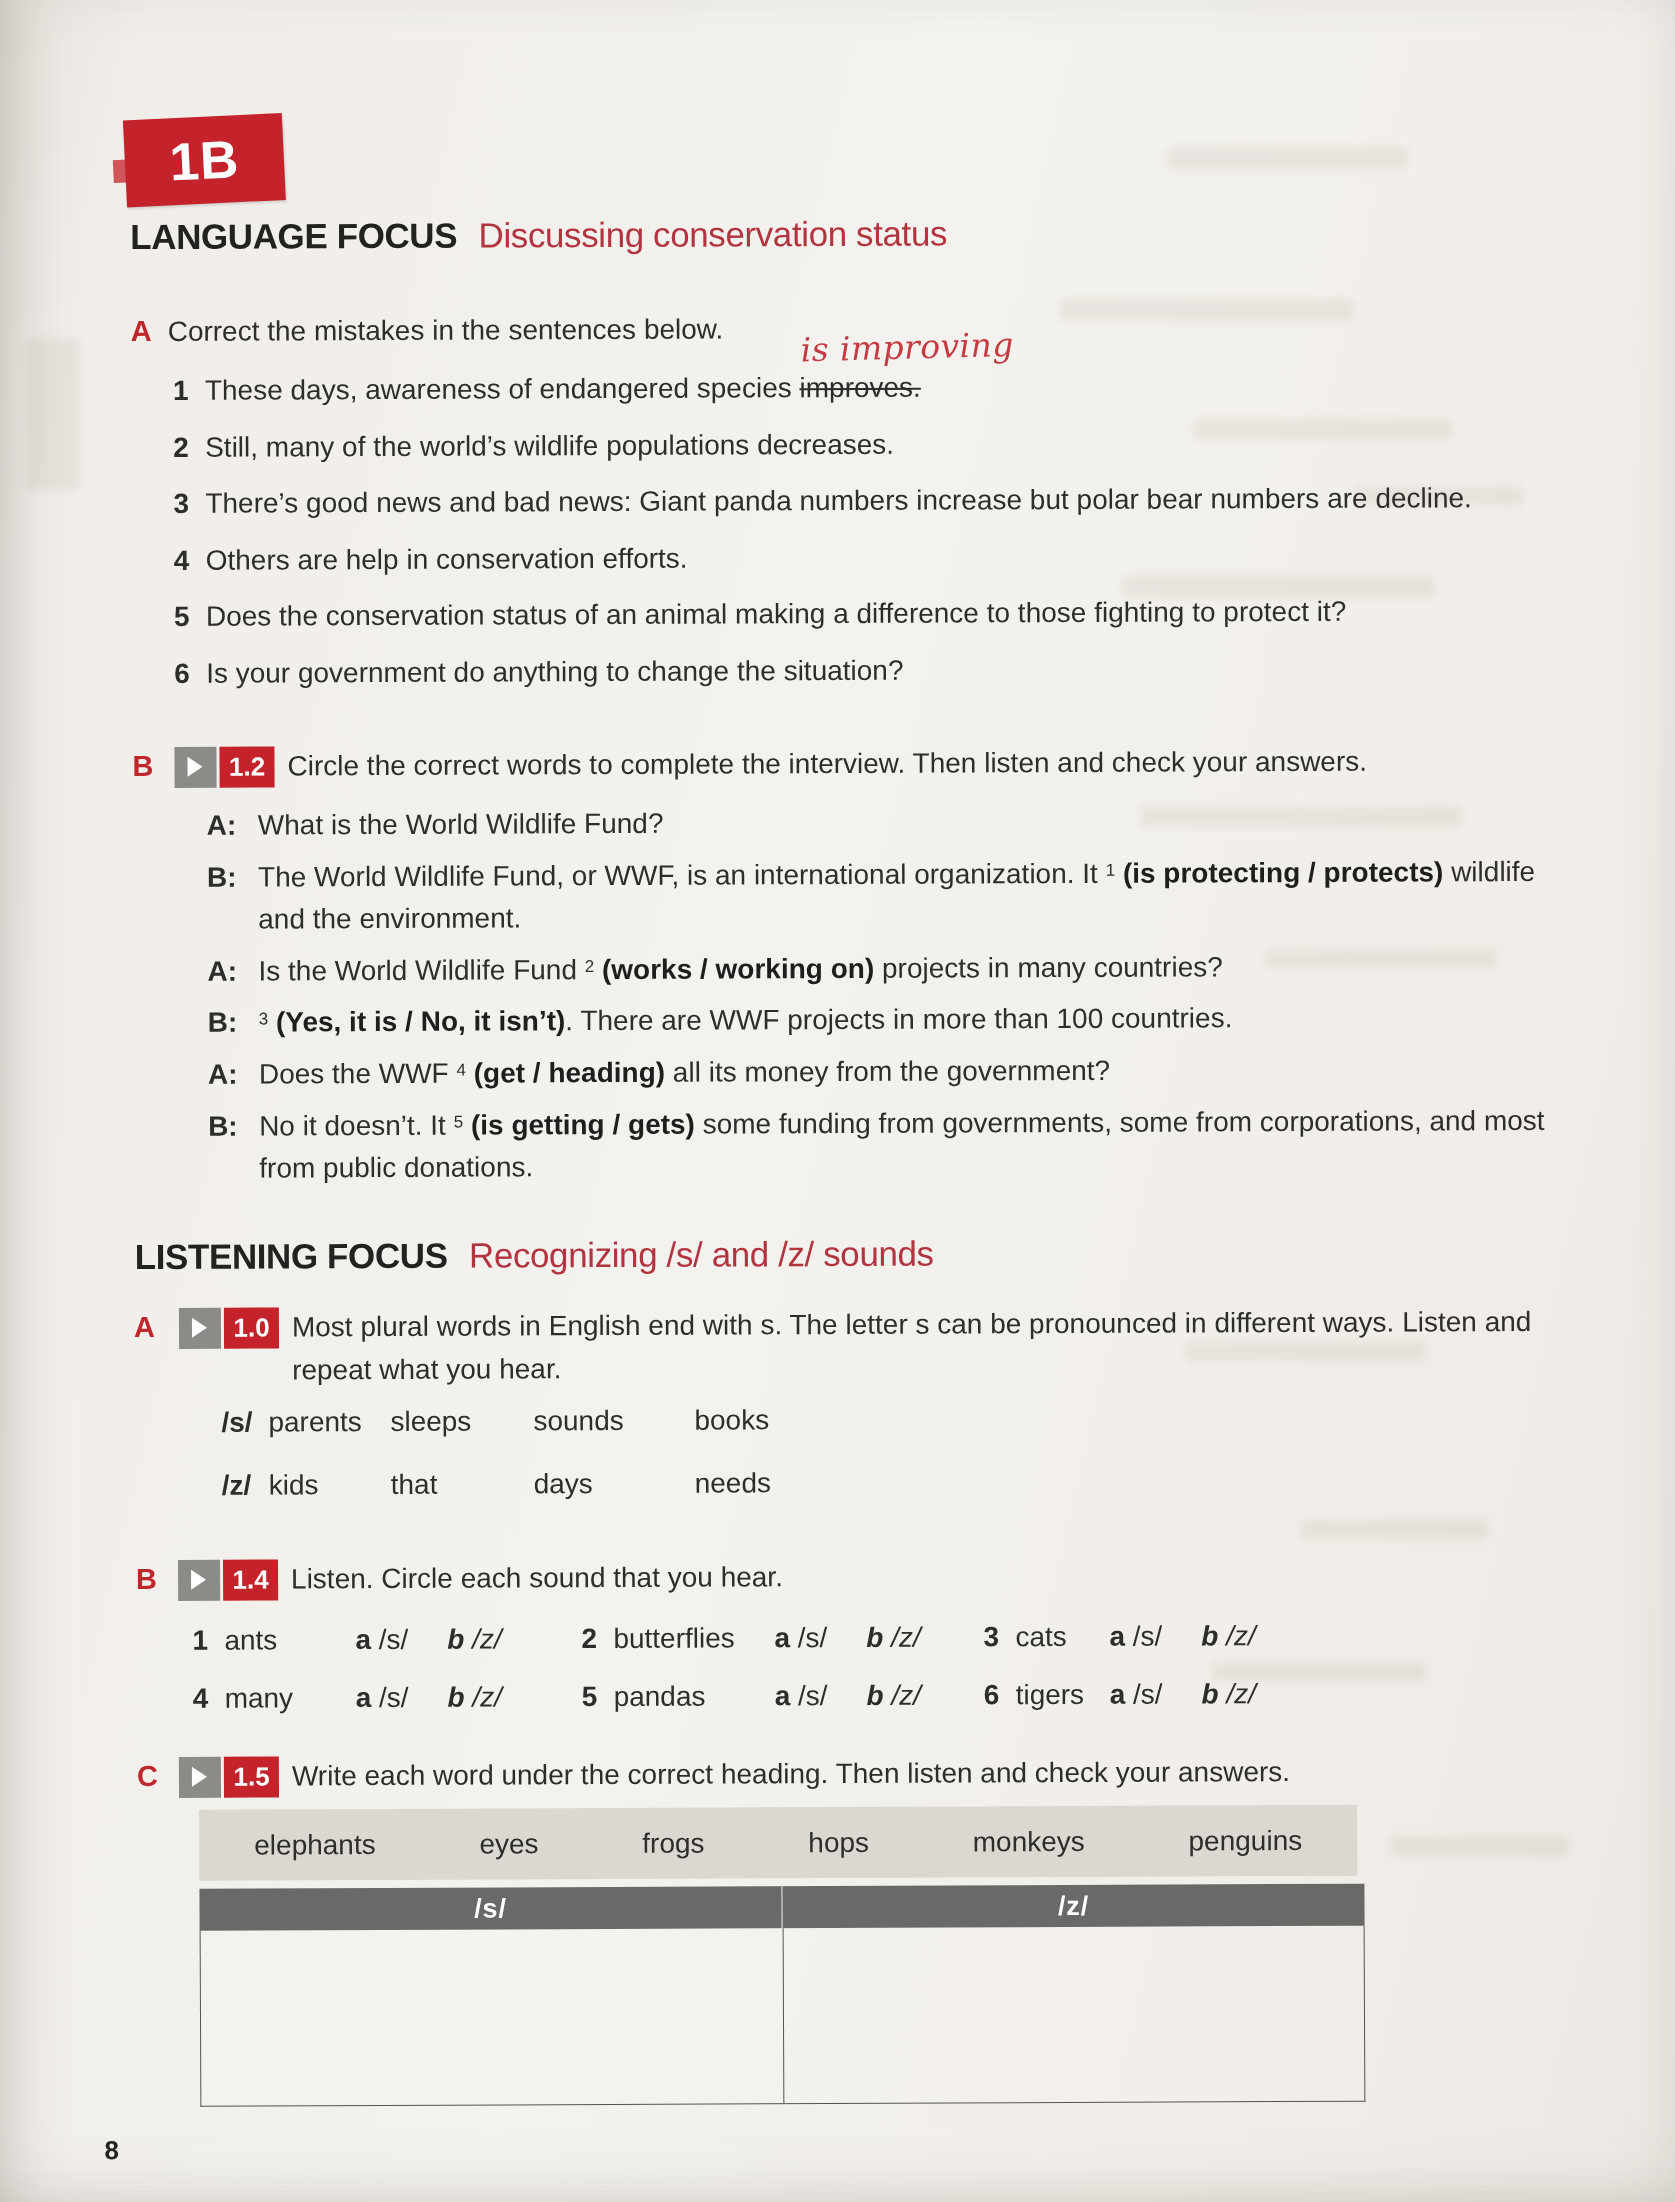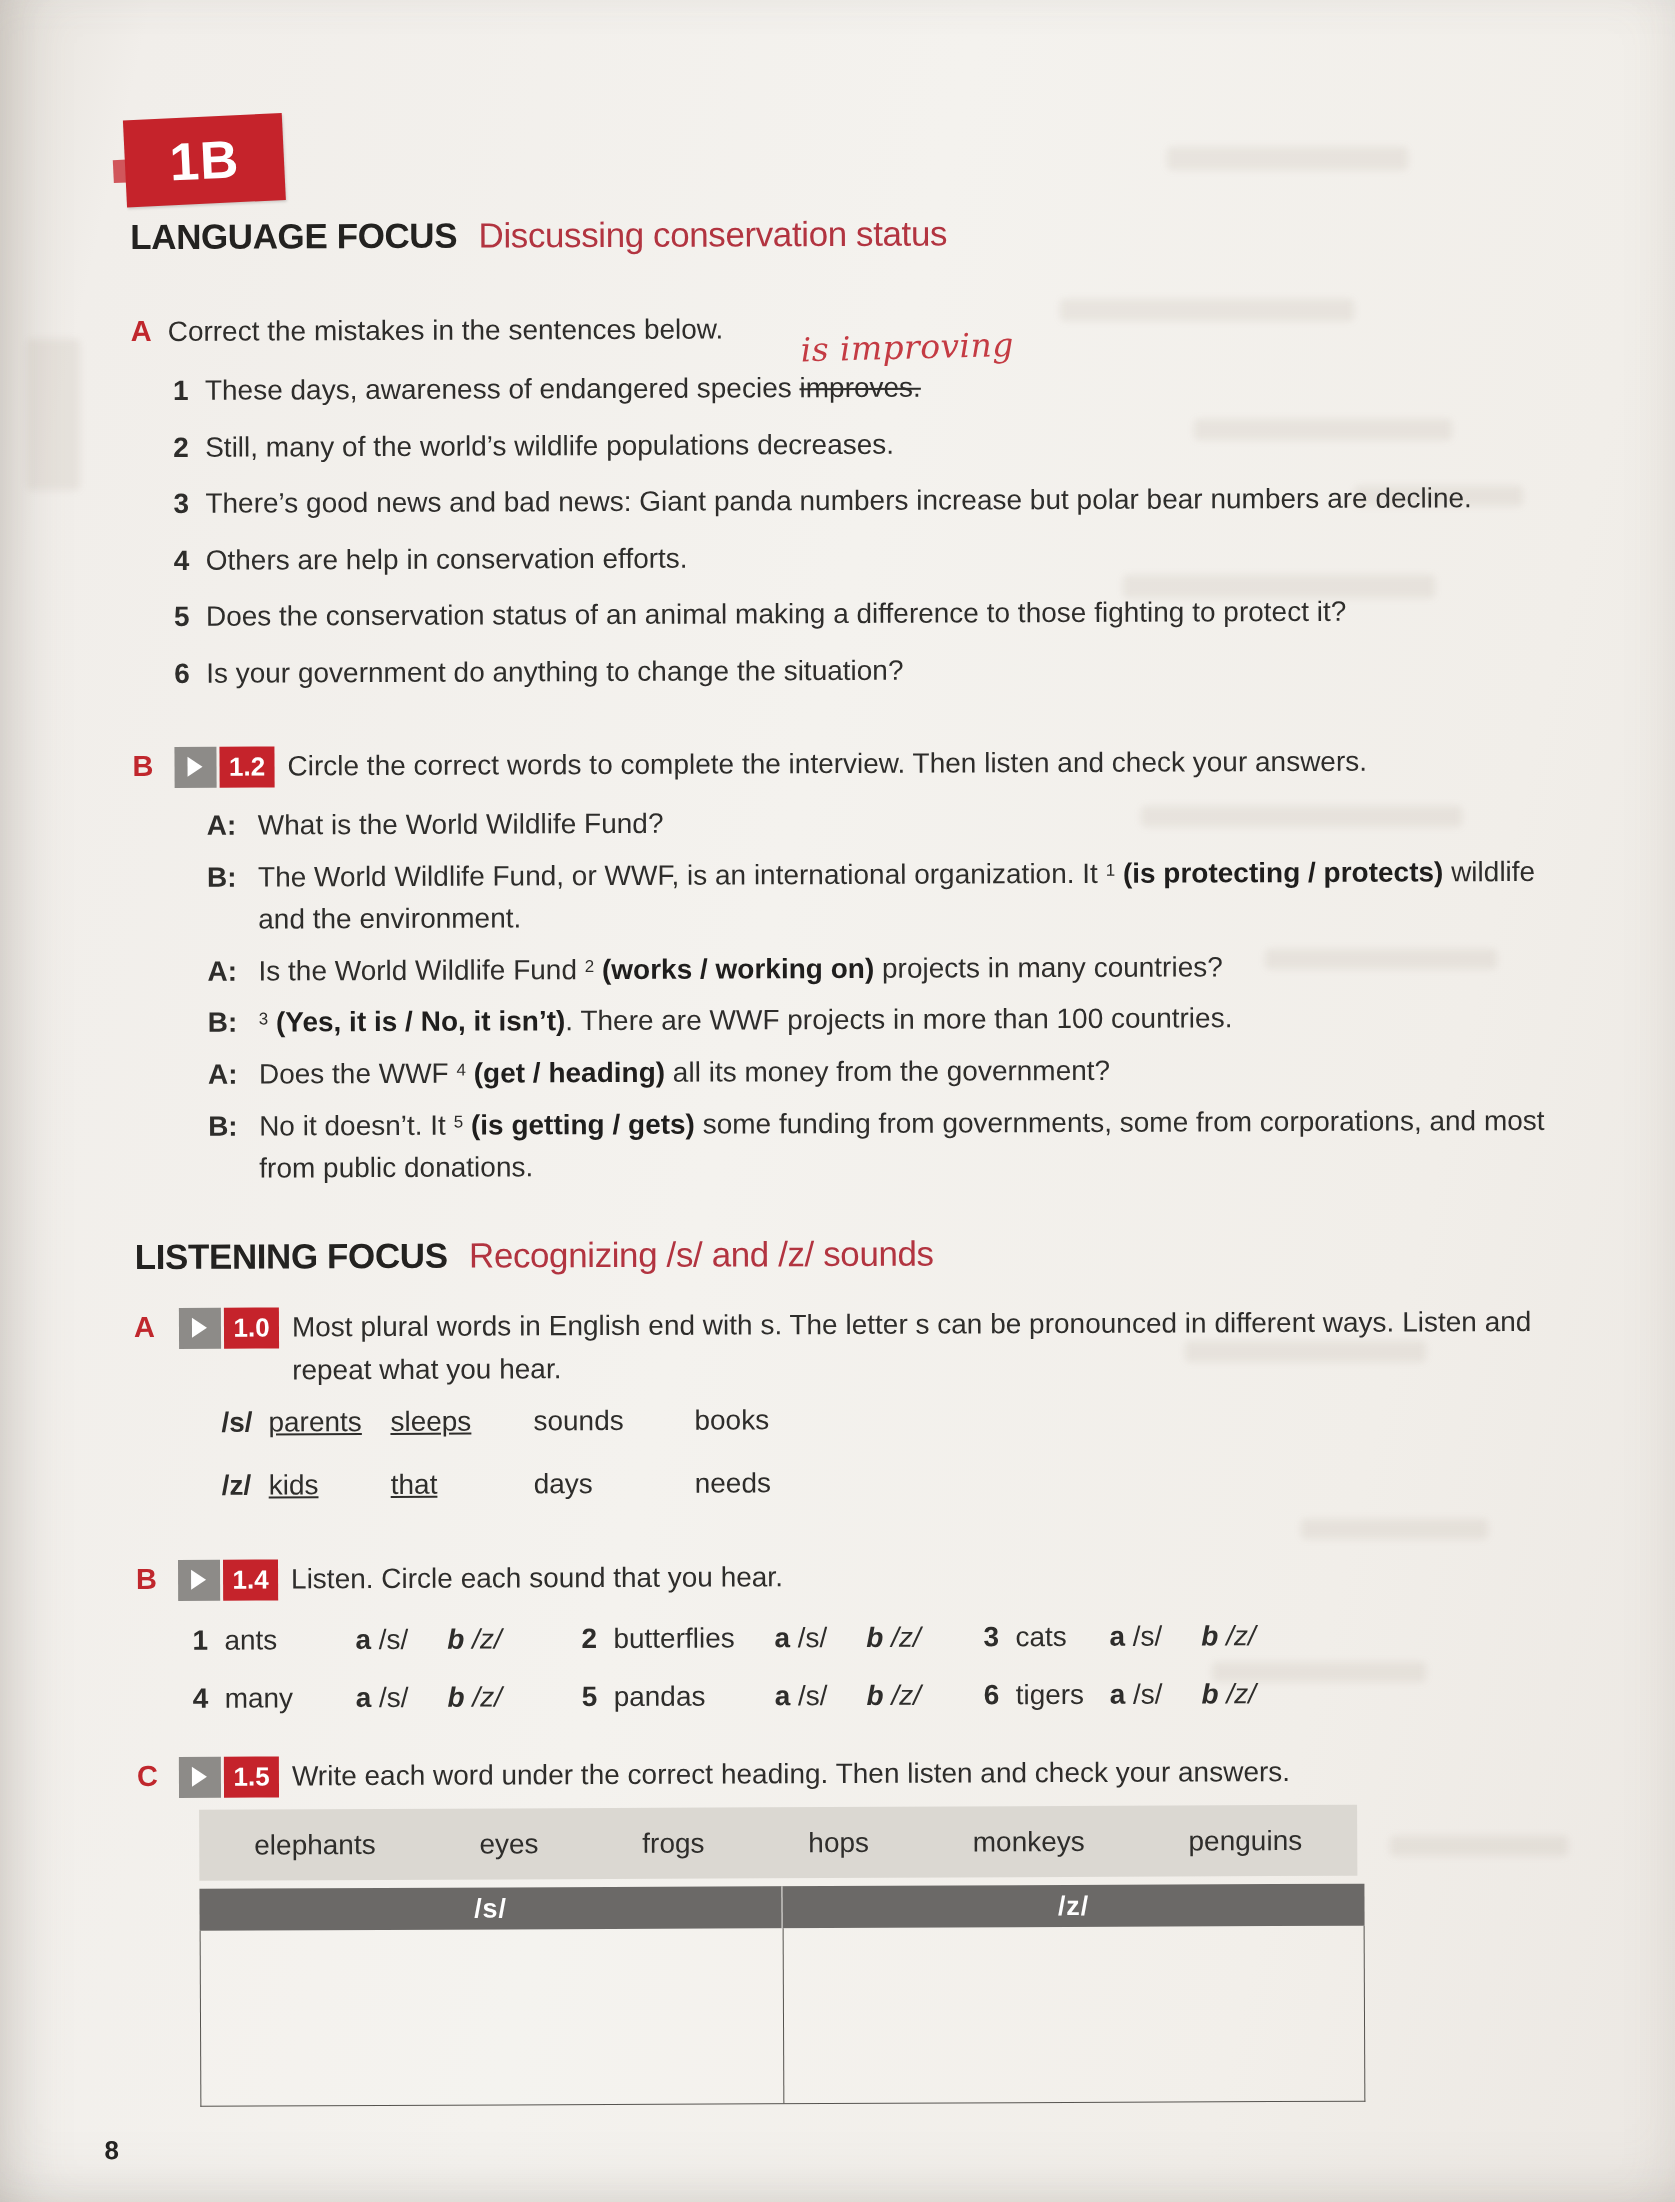--- a/index.html
+++ b/index.html
@@ -41,22 +41,22 @@
   .dialogue{position:absolute;left:208px;top:802px;width:1338px;}
   .dline{position:relative;padding-left:51px;font-size:28px;line-height:42px;margin-bottom:9.8px;}
   .dline .speaker{position:absolute;left:0;font-weight:bold;}
   sup{font-size:17px;vertical-align:7.1px;line-height:0;}
   .b{font-weight:bold;color:#1f1e1d;}
   .strike{text-decoration:line-through;text-decoration-thickness:1.8px;}
   
   .szrows{position:absolute;left:220px;top:1406px;font-size:28px;}
   .szrow{display:flex;margin-bottom:35px;line-height:28px;}
   .szrow .lbl{width:47px;font-weight:bold;flex:none;}
-  .szrow .w0{width:122px;flex:none;text-decoration:underline;}
-  .szrow .w1{width:143px;flex:none;text-decoration:underline;}
+  .szrow .w0{width:122px;flex:none;}
+  .szrow .w1{width:143px;flex:none;}
   .szrow .w2{width:161px;flex:none;}
   
   .items{position:absolute;left:190px;top:1624px;width:1390px;display:flex;flex-wrap:wrap;font-size:28px;line-height:28px;}
   .item{display:flex;margin-bottom:30px;}
   .item.c0{width:389px;}
   .item.c1{width:402px;}
   .item.c2{width:392px;}
   .item .inum{font-weight:bold;width:32px;flex:none;}
   .item .iword{width:131px;flex:none;}
   .item.c1 .iword{width:161px;}

